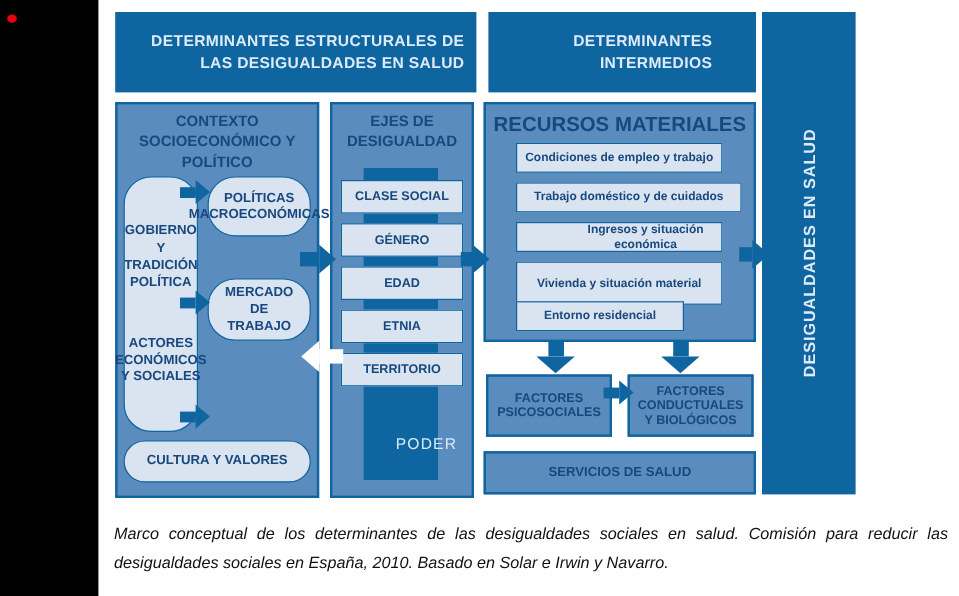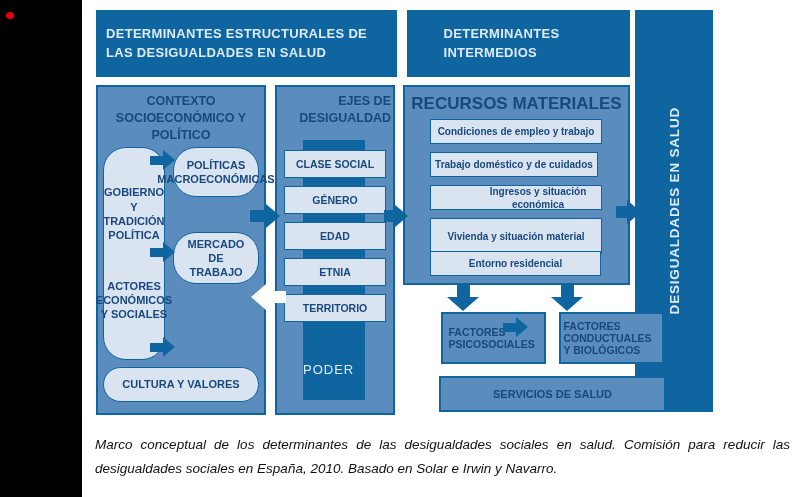--- a/index.html
+++ b/index.html
@@ -6,37 +6,37 @@
   .page{position:relative;width:799px;height:497px;background:#fff;overflow:hidden;
         font-family:"Liberation Sans",sans-serif;}
   .abs{position:absolute;box-sizing:border-box;}
 
   
   .blackstrip{left:0;top:0;width:82px;height:497px;background:#000;}
   .reddot{left:6px;top:12px;width:8px;height:7px;background:#e8000d;border-radius:50%;}
 
   
   .darkbox{background:#0f65a0;color:#dcebf7;display:flex;align-items:center;justify-content:center;
-           text-align:left;font-weight:bold;letter-spacing:.3px;}
+           text-align:right;font-weight:bold;letter-spacing:.3px;}
   .hdr{font-size:13px;line-height:1.45;padding:4px 10px;}
 
   
   .panel{background:#5b8cbe;border:2px solid #0f65a0;}
   .ptitle{color:#17497e;font-weight:bold;text-align:center;font-size:12.5px;line-height:1.35;}
 
   
   .lightbox{background:#dae3f0;border:1.5px solid #0f65a0;color:#17497e;font-weight:bold;
             display:flex;align-items:center;justify-content:center;text-align:center;}
   .fs95{font-size:11px;line-height:1.3;border-radius:23px;}
   .fs10{font-size:10px;line-height:1.3;}
   .fs105{font-size:10.5px;}
 
   
   .medbox{background:#5b8cbe;border:2px solid #0f65a0;color:#17497e;font-weight:bold;
-          display:flex;align-items:center;justify-content:center;text-align:left;margin-left:36px;}
+          display:flex;align-items:center;justify-content:center;text-align:center;}
 
   .vbar-label{writing-mode:vertical-rl;transform:rotate(180deg);font-size:13.5px;
               letter-spacing:.8px;font-weight:bold;}
 
   
   .arrow{display:flex;align-items:center;}
   .arrow .tail{background:#0f65a0;}
   .arrow .head{width:0;height:0;border-style:solid;border-color:transparent;}
   .arr-main .tail{width:16px;height:12px;}
   .arr-main .head{border-width:12px 0 12px 14px;border-left-color:#0f65a0;}
@@ -98,56 +98,56 @@
   <div class="abs arrow arr-small" style="left:150px;top:242px;">
       <span class="tail"></span>
       <span class="head"></span>
     </div>
   <div class="abs arrow arr-small" style="left:150px;top:337px;">
       <span class="tail"></span>
       <span class="head"></span>
     </div>
 
   <div class="abs panel" style="left:275px;top:85px;width:120px;height:330px;"></div>
-  <div class="abs ptitle" style="left:279px;top:93px;width:112px;text-align:right;">EJES DE DESIGUALDAD</div>
+  <div class="abs ptitle" style="left:279px;top:93px;width:112px;">EJES DE DESIGUALDAD</div>
   <div class="abs" style="left:303px;top:140px;width:62px;height:260px;background:#0f65a0;"></div>
 
   <div class="abs lightbox fs105" style="left:284px;top:150px;width:102px;height:28px;">
     <span>CLASE SOCIAL</span>
   </div>
   <div class="abs lightbox fs105" style="left:284px;top:186px;width:102px;height:28px;">
     <span>GÉNERO</span>
   </div>
   <div class="abs lightbox fs105" style="left:284px;top:258px;width:102px;height:28px;">
     <span>ETNIA</span>
   </div>
   <div class="abs lightbox fs105" style="left:284px;top:222px;width:102px;height:28px;">
     <span>EDAD</span>
   </div>
   <div class="abs lightbox fs105" style="left:284px;top:294px;width:102px;height:28px;">
     <span>TERRITORIO</span>
   </div>
-  <div class="abs" style="left:303px;top:362px;width:78px;text-align:left;color:#dcebf7;font-size:13px;letter-spacing:1px;">PODER</div>
+  <div class="abs" style="left:303px;top:362px;width:78px;text-align:right;color:#dcebf7;font-size:13px;letter-spacing:1px;">PODER</div>
 
   <div class="abs panel" style="left:403px;top:85px;width:227px;height:200px;"></div>
   <div class="abs ptitle" style="left:407px;top:93px;width:219px;font-size:17px;">RECURSOS MATERIALES</div>
 
   <div class="abs lightbox fs10" style="left:430px;top:119px;width:172px;height:25px;">
     <span>Condiciones de empleo y trabajo</span>
   </div>
-  <div class="abs lightbox fs10" style="left:430px;top:152px;width:168px;height:25px;">
+  <div class="abs lightbox fs10" style="left:430px;top:152px;width:188px;height:25px;">
     <span>Trabajo doméstico y de cuidados</span>
   </div>
   <div class="abs lightbox fs10" style="left:430px;top:185px;width:172px;height:25px;padding-left:44px;">
     <span>Ingresos y situación económica</span>
   </div>
   <div class="abs lightbox fs10" style="left:430px;top:218px;width:172px;height:36px;">
     <span>Vivienda y situación material</span>
   </div>
-  <div class="abs lightbox fs10" style="left:430px;top:251px;width:171px;height:25px;text-align:center;">
+  <div class="abs lightbox fs10" style="left:430px;top:251px;width:140px;height:25px;text-align:center;">
     <span>Entorno residencial</span>
   </div>
 
   <div class="abs arr-down" style="left:447px;top:285px;">
       <span class="tail"></span>
       <span class="head"></span>
     </div>
   <div class="abs arr-down" style="left:551px;top:285px;">
       <span class="tail"></span>
       <span class="head"></span>

